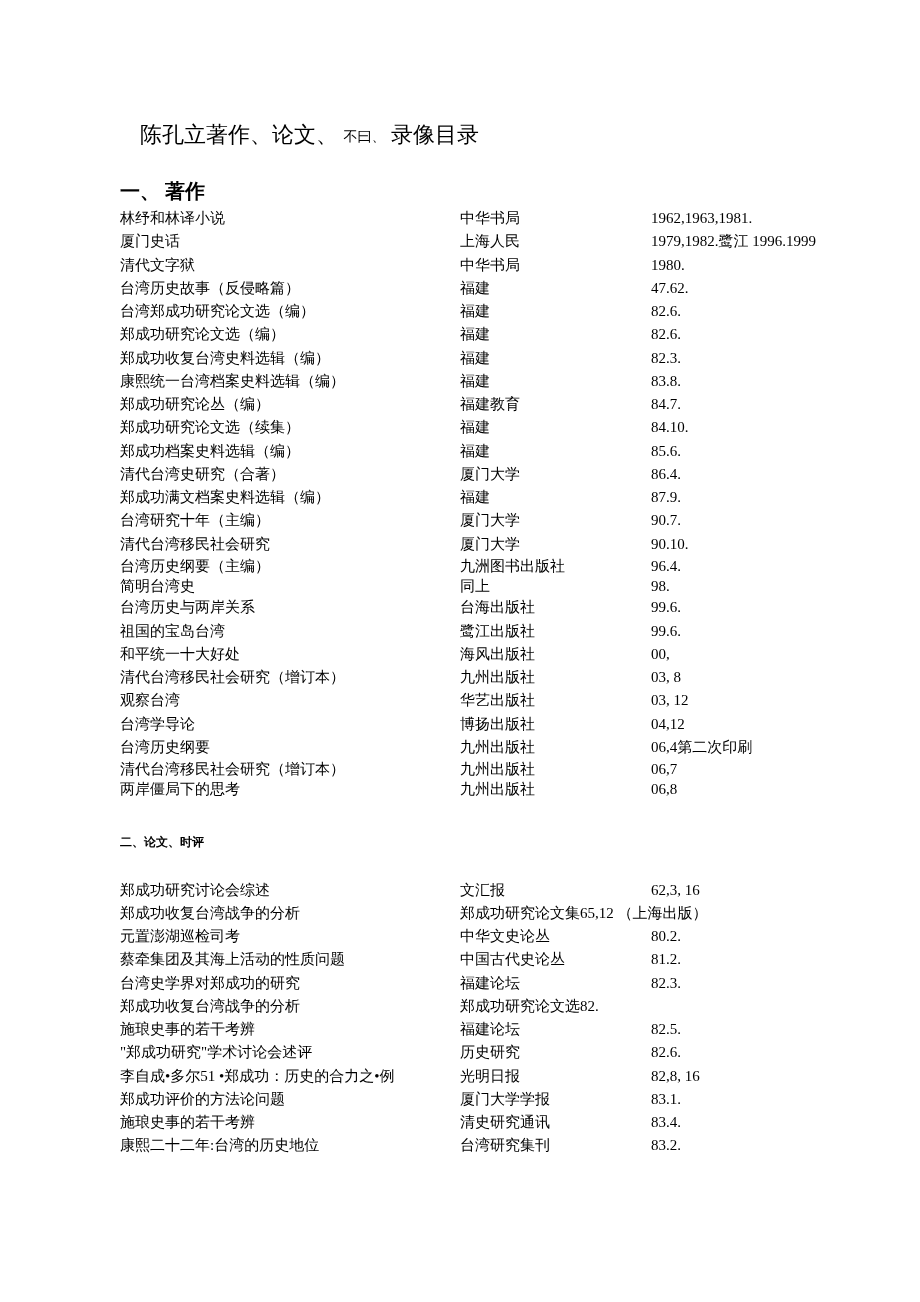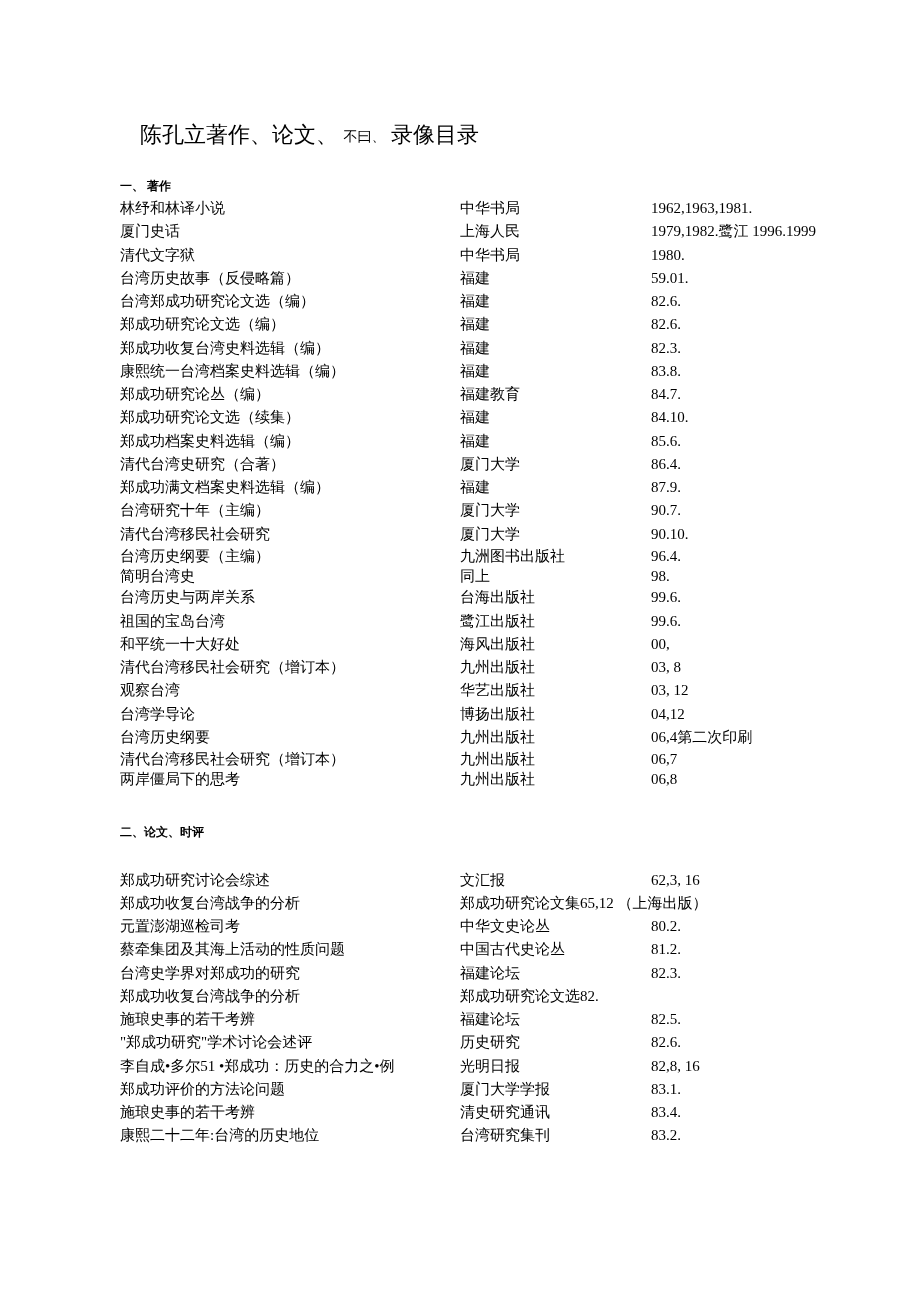--- a/index.html
+++ b/index.html
@@ -20,21 +20,21 @@
     font-size: 22px;
     font-weight: normal;
     margin-bottom: 28px;
     padding-left: 20px;
   }
   .title .small {
     font-size: 14px;
     vertical-align: middle;
   }
   .section-header {
-    font-size: 12px;
+    font-size: 20px;
     font-weight: bold;
     margin-top: 4px;
     margin-bottom: 2px;
   }
   .section-header-2 {
     font-size: 12px;
     font-weight: bold;
     margin-top: 34px;
     margin-bottom: 28px;
   }
@@ -83,21 +83,21 @@
         <div class="col-date">   1979,1982.鹭江 1996.1999</div>
       </div>
       <div class="row">
         <div class="col-title">清代文字狱</div>
         <div class="col-pub">中华书局</div>
         <div class="col-date">   1980.</div>
       </div>
       <div class="row">
         <div class="col-title">台湾历史故事（反侵略篇）</div>
         <div class="col-pub">福建</div>
-        <div class="col-date">59.01.</div>
+        <div class="col-date">47.62.</div>
       </div>
       <div class="row">
         <div class="col-title">台湾郑成功研究论文选（编）</div>
         <div class="col-pub">福建</div>
         <div class="col-date">82.6.</div>
       </div>
       <div class="row">
         <div class="col-title">郑成功研究论文选（编）</div>
         <div class="col-pub">福建</div>
         <div class="col-date">82.6.</div>

